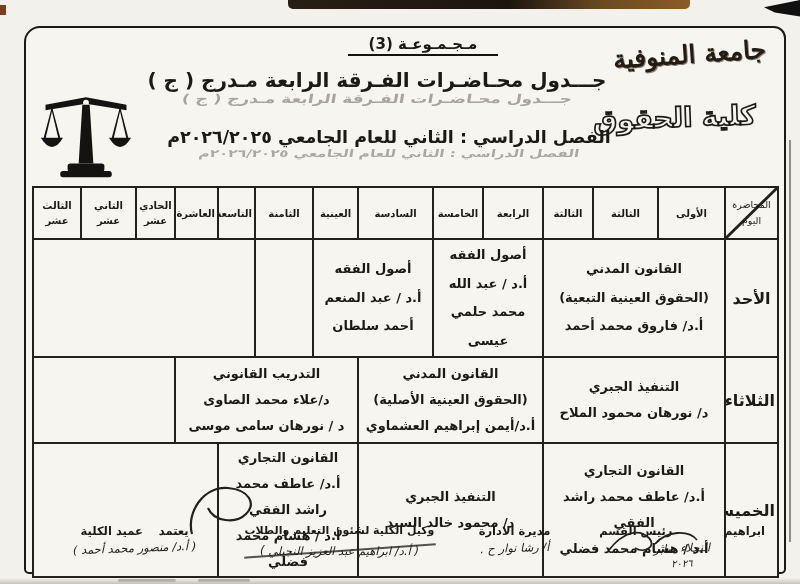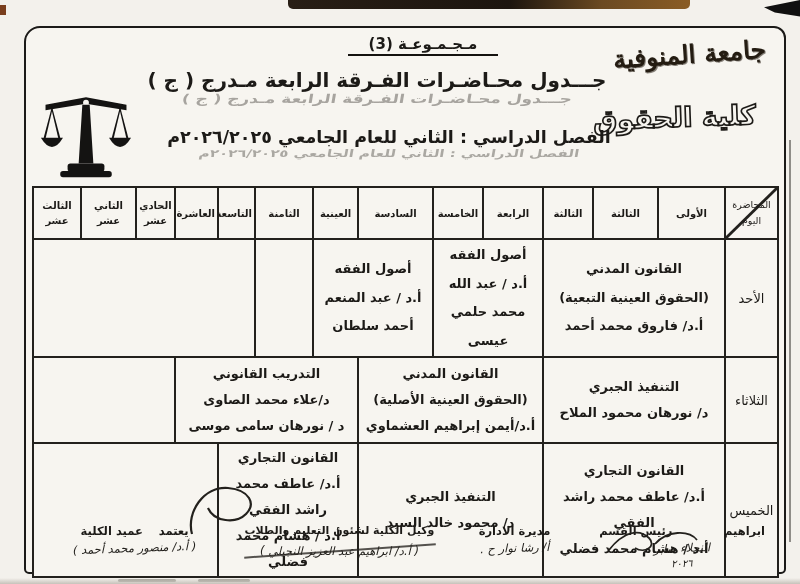--- a/index.html
+++ b/index.html
@@ -39,21 +39,21 @@
                  table-layout:fixed;direction:rtl;background:#f7f5f0;}
   .schedule th,.schedule td{border:2.2px solid #23211d;text-align:center;vertical-align:middle;
                             padding:1px 2px;overflow:hidden;}
   .schedule thead tr{height:52px;}
   .schedule .r0{height:114px;} .schedule .r1{height:86px;} .schedule .r2{height:82px;}
   .phead{font-size:10px;font-weight:700;line-height:1.5;}
   .corner{position:relative;}
   .corner .corner-text{position:relative;font-size:9.5px;font-weight:400;line-height:1.7;
                        white-space:pre-line;z-index:2;}
   .corner svg{position:absolute;inset:0;width:100%;height:100%;z-index:1;}
-  .day{font-size:13px;font-weight:400;}
+  .day{font-size:16px;font-weight:700;}
   .cell span{display:block;white-space:pre-line;font-size:13px;font-weight:700;line-height:2.2;}
   .r1 .cell span,.r2 .cell span{line-height:2.0;text-align:center;}
   
   .footer{position:absolute;top:492px;right:5px;width:745px;height:58px;display:flex;
           direction:rtl;align-items:flex-start;}
   .sig-block{display:flex;flex-direction:column;gap:3px;text-align:center;padding-top:4px;}
   .b-spec{width:26%;} .b-admin{width:19%;} .b-vice{width:28%;} .b-dean{width:27%;}
   .sig-label{font-size:11.5px;font-weight:700;}
   .sig-row{display:flex;justify-content:space-between;padding:0 14px;}
   .hand{font-style:italic;font-weight:400;font-size:11.5px;color:#201e1a;transform:rotate(-2deg);}

